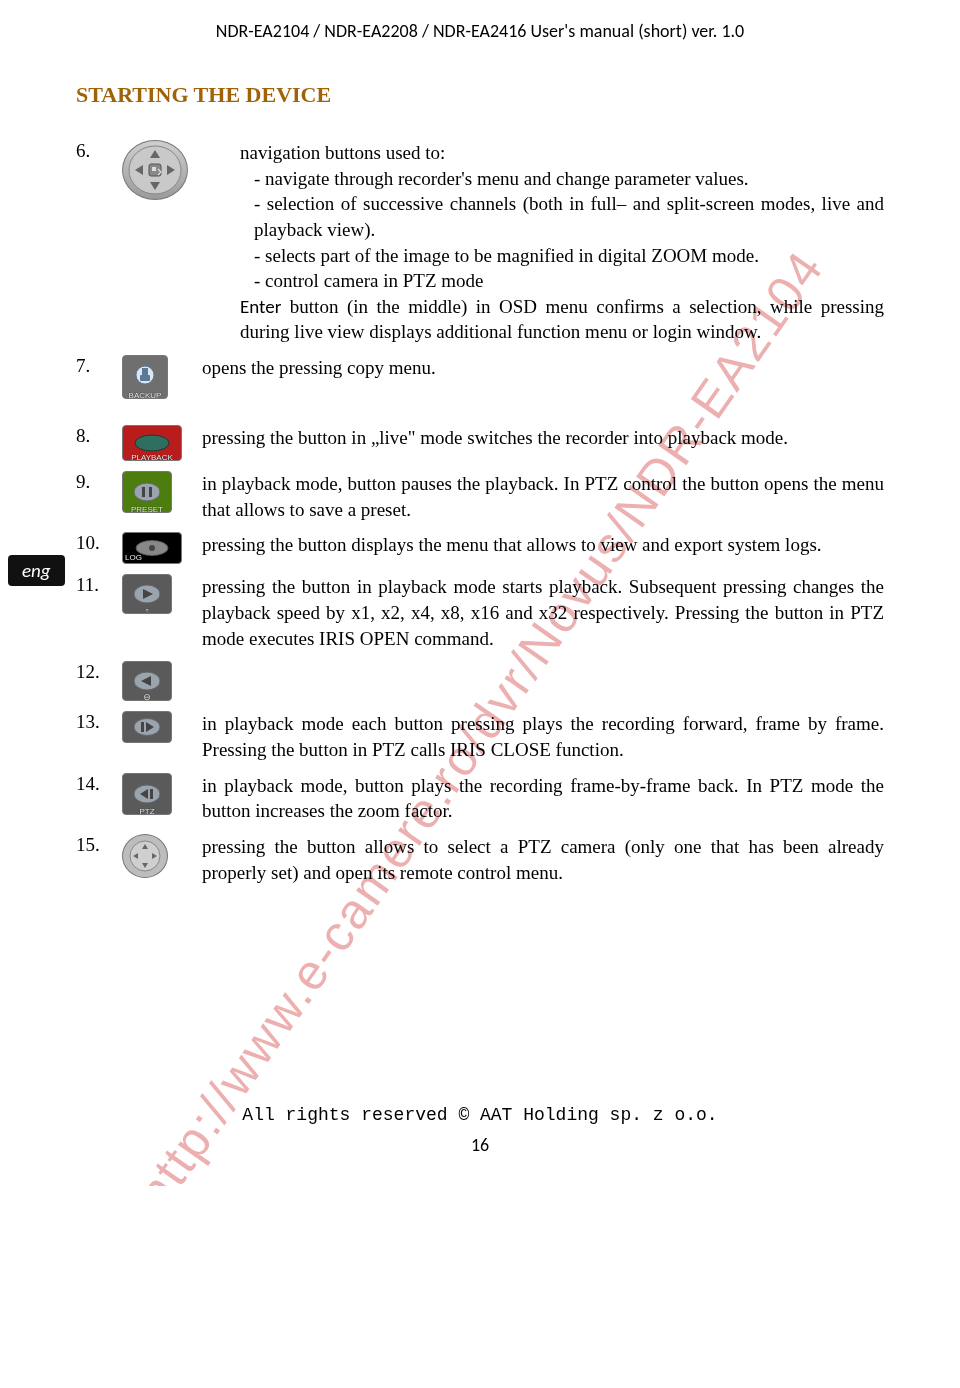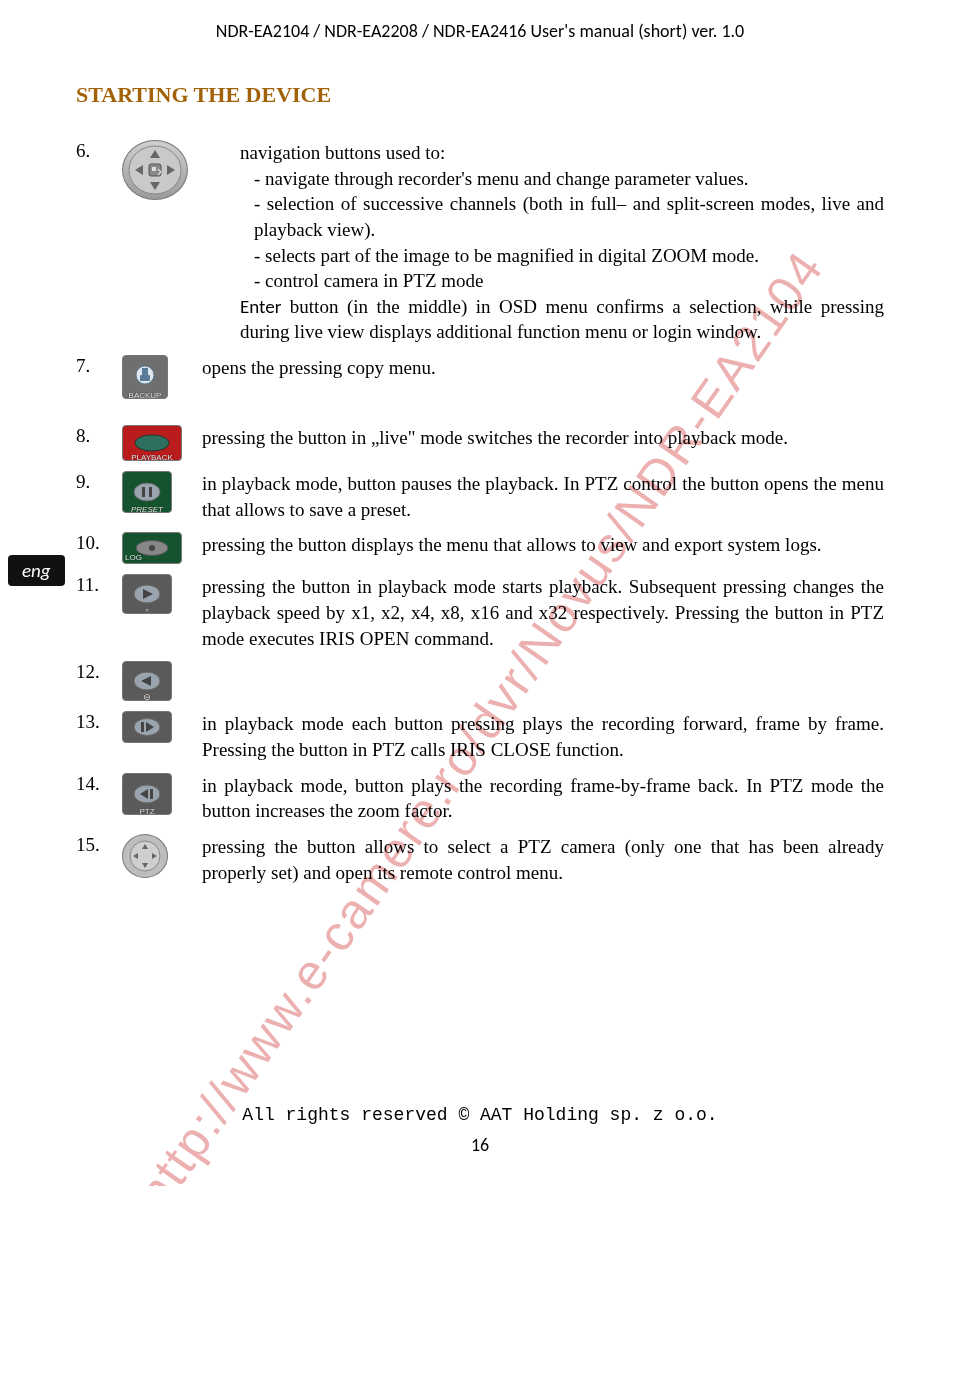--- a/index.html
+++ b/index.html
@@ -90,36 +90,36 @@
           </svg>
         <span class="label-under">PLAYBACK</span>
       </span>
     </div>
     <div class="desc">pressing the button in „live" mode switches the recorder into playback mode.</div>
   </div>
 
   <div class="row">
     <div class="num">9.</div>
     <div class="iconcell">
-      <span class="iconbtn" style="width:48px;height:40px;background:#14532d;font-style:italic;">
+      <span class="iconbtn" style="width:48px;height:40px;background:#4d7c0f;">
         <svg width="30" height="22" viewBox="0 0 30 22">
             <ellipse cx="15" cy="11" rx="13" ry="9" fill="#9aa4ae" stroke="#666"></ellipse>
             <rect x="10" y="6" width="3" height="10" fill="#444"></rect>
             <rect x="17" y="6" width="3" height="10" fill="#444"></rect>
           </svg>
         <span class="label-under">PRESET</span>
       </span>
     </div>
     <div class="desc">in playback mode, button pauses the playback. In PTZ control the button opens the menu that allows to save a preset.</div>
   </div>
 
   <div class="row">
     <div class="num">10.</div>
     <div class="iconcell">
-      <span class="iconbtn" style="width:58px;height:30px;background:#14532d;text-decoration:underline;">
+      <span class="iconbtn" style="width:58px;height:30px;background:#000000;text-decoration:underline;">
         <svg width="36" height="18" viewBox="0 0 36 18">
             <ellipse cx="18" cy="9" rx="16" ry="7.5" fill="#888" stroke="#555"></ellipse>
             <circle cx="18" cy="9" r="3" fill="#444"></circle>
           </svg>
         <span class="label-under" style="left:2px;right:auto;bottom:1px;">LOG</span>
       </span>
     </div>
     <div class="desc">pressing the button displays the menu that allows to view and export system logs.</div>
   </div>
 

